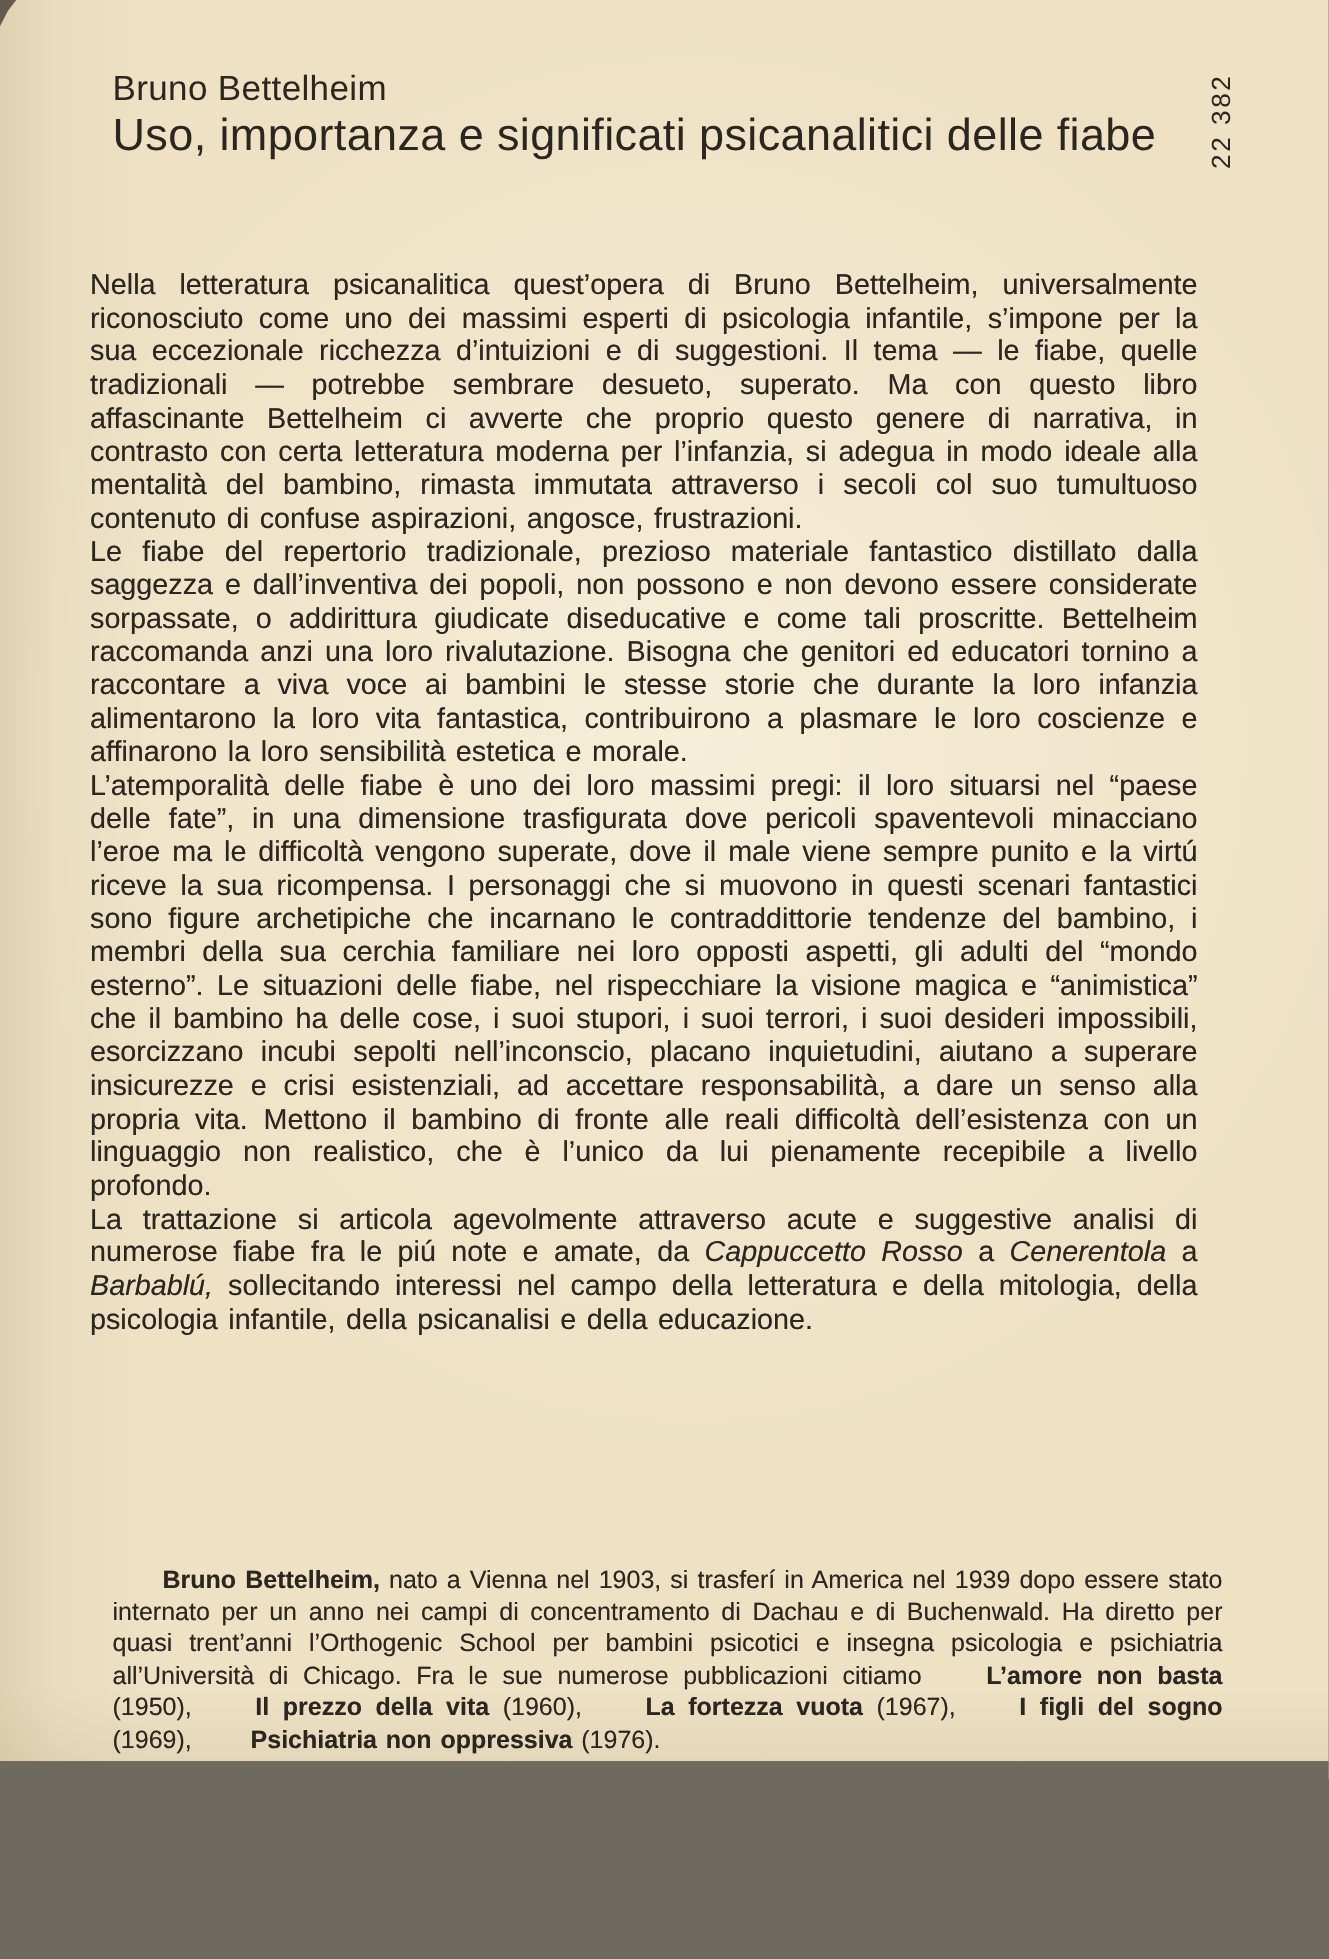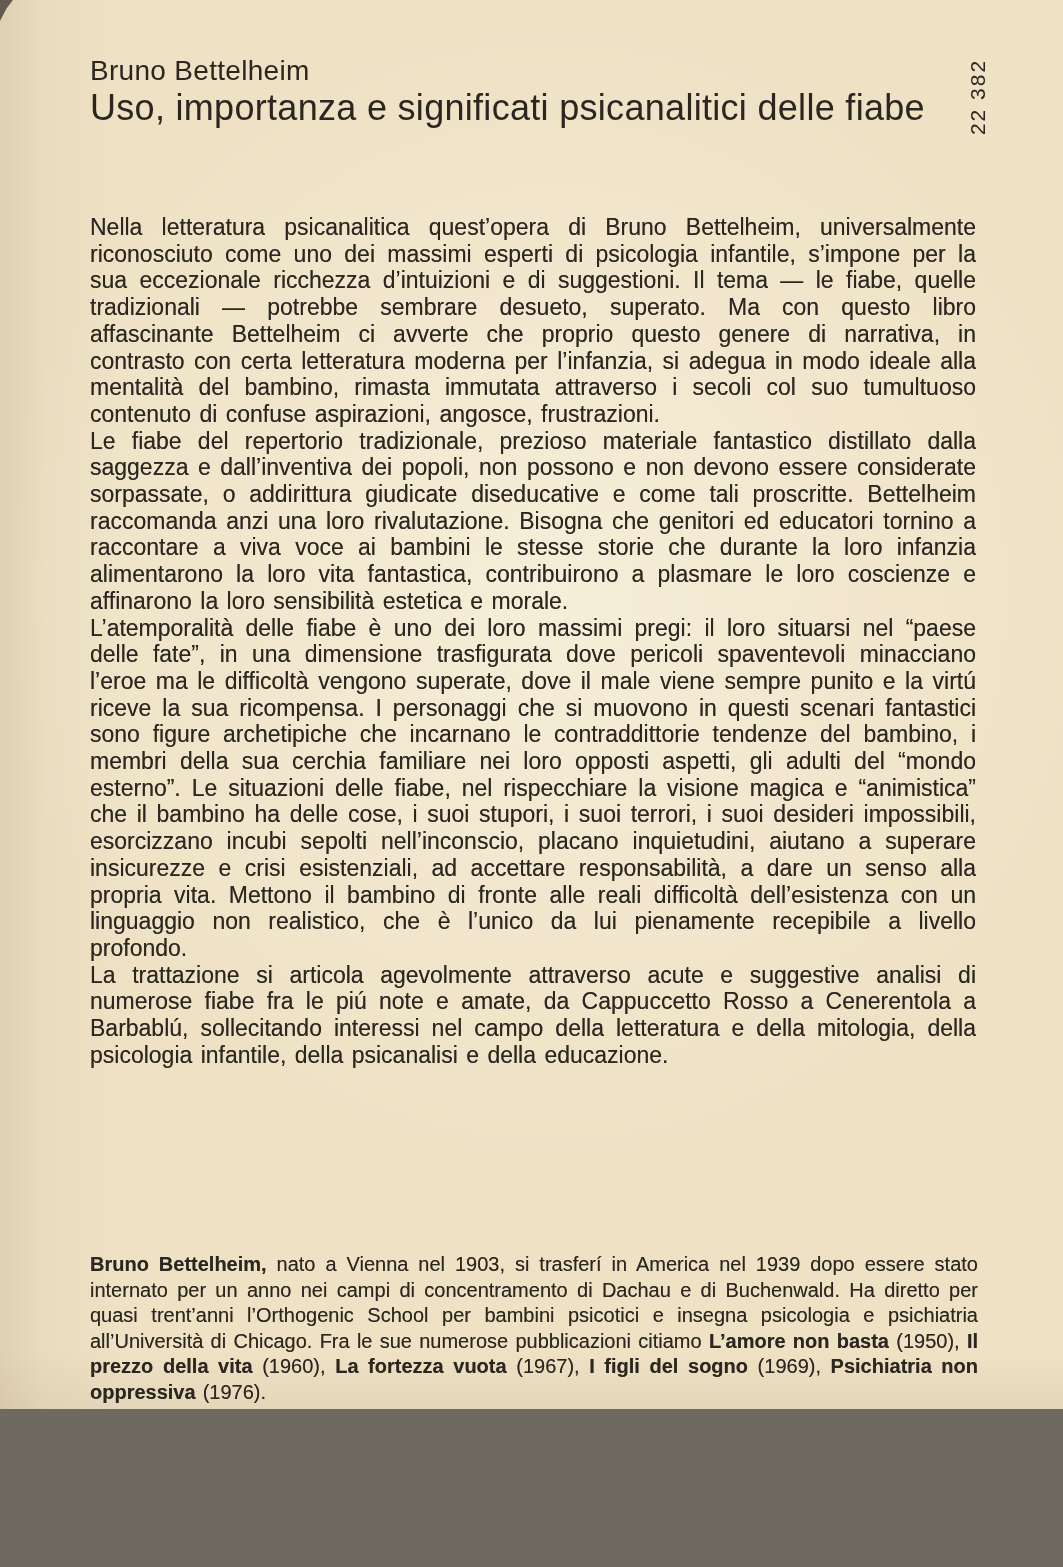--- a/index.html
+++ b/index.html
@@ -34,26 +34,26 @@
     position: absolute;
     left: 978px; top: 97px;
     transform: translate(-50%, -50%) rotate(-90deg);
     font-size: 21px;
     letter-spacing: 2px;
     white-space: nowrap;
   }
 
   .rich { text-align: justify; }
   .rich p { margin: 0; padding: 0; }
-  .b { font-weight: bold; }
-  .i { }
+  .b { font-weight: bold; margin-left: 40px; }
+  .i { font-style: italic; }
 
   .body-text {
     position: absolute;
-    left: 90px; top: 214px;
+    left: 72px; top: 214px;
     width: 886px;
     font-size: 23px;
     line-height: 26.7px;
     word-spacing: 2px;
     text-shadow: 0 0 0.5px rgba(43,38,30,0.55);
     hyphens: auto;
   }
 
   .bio {
     position: absolute;

